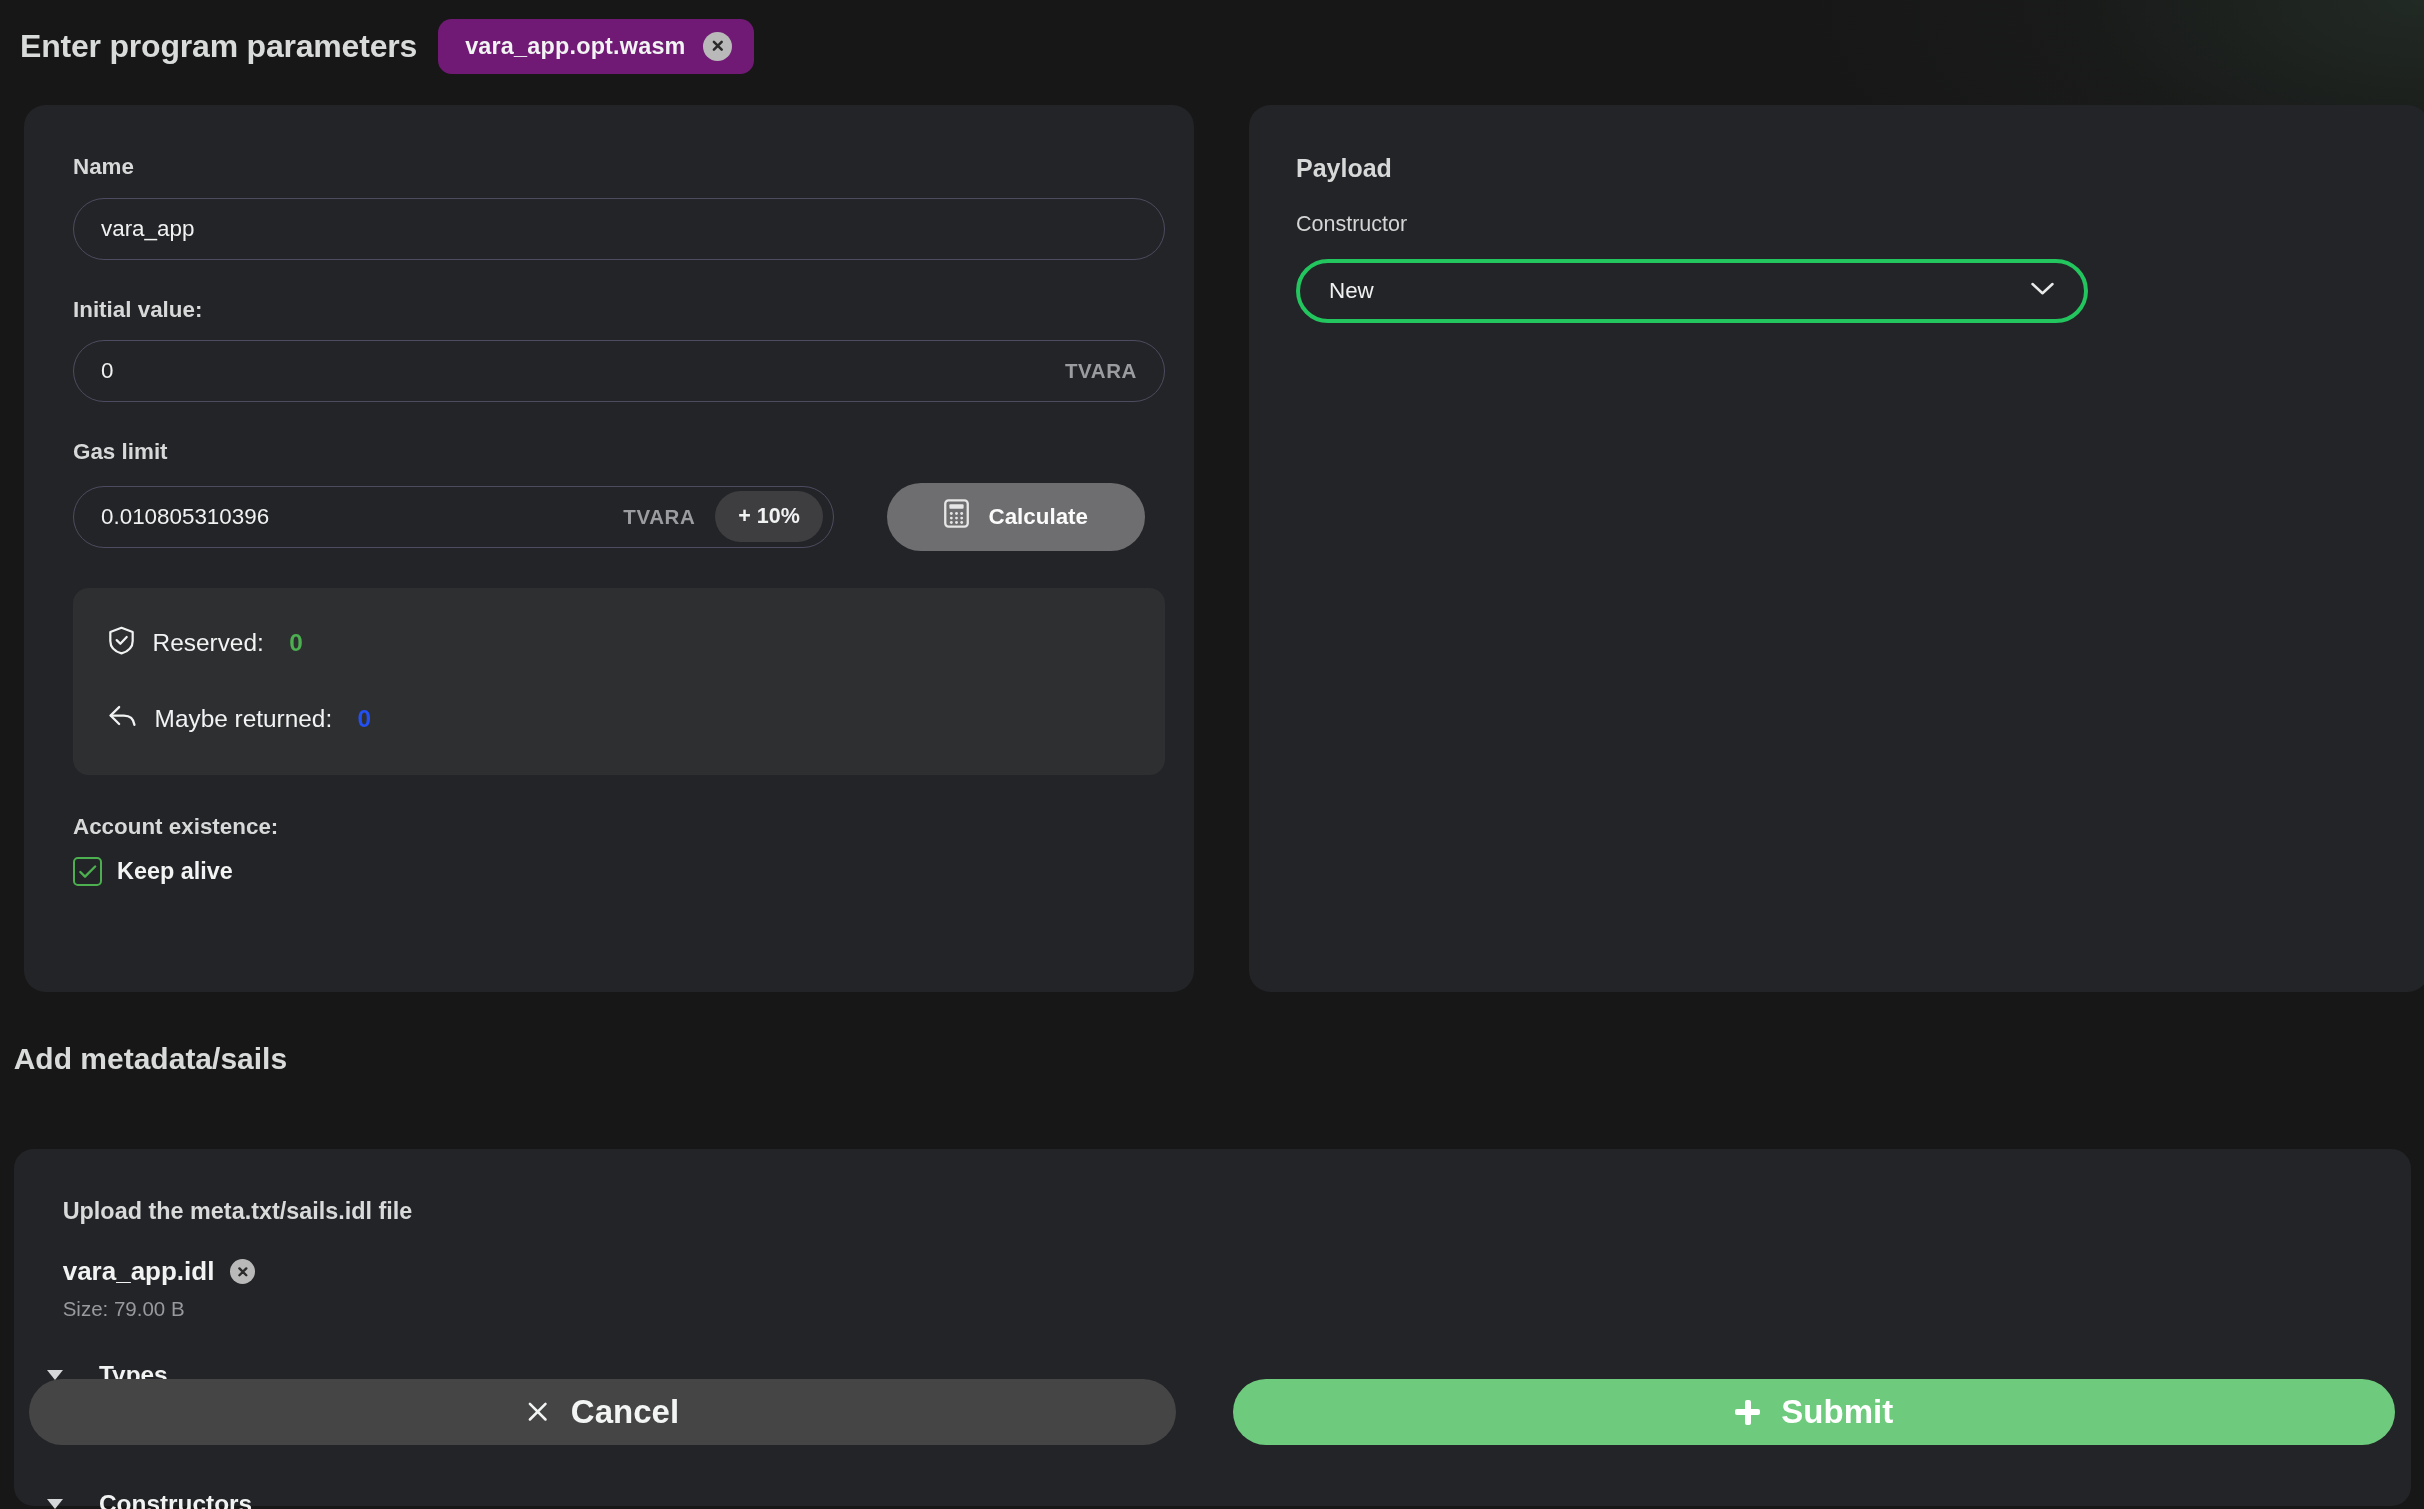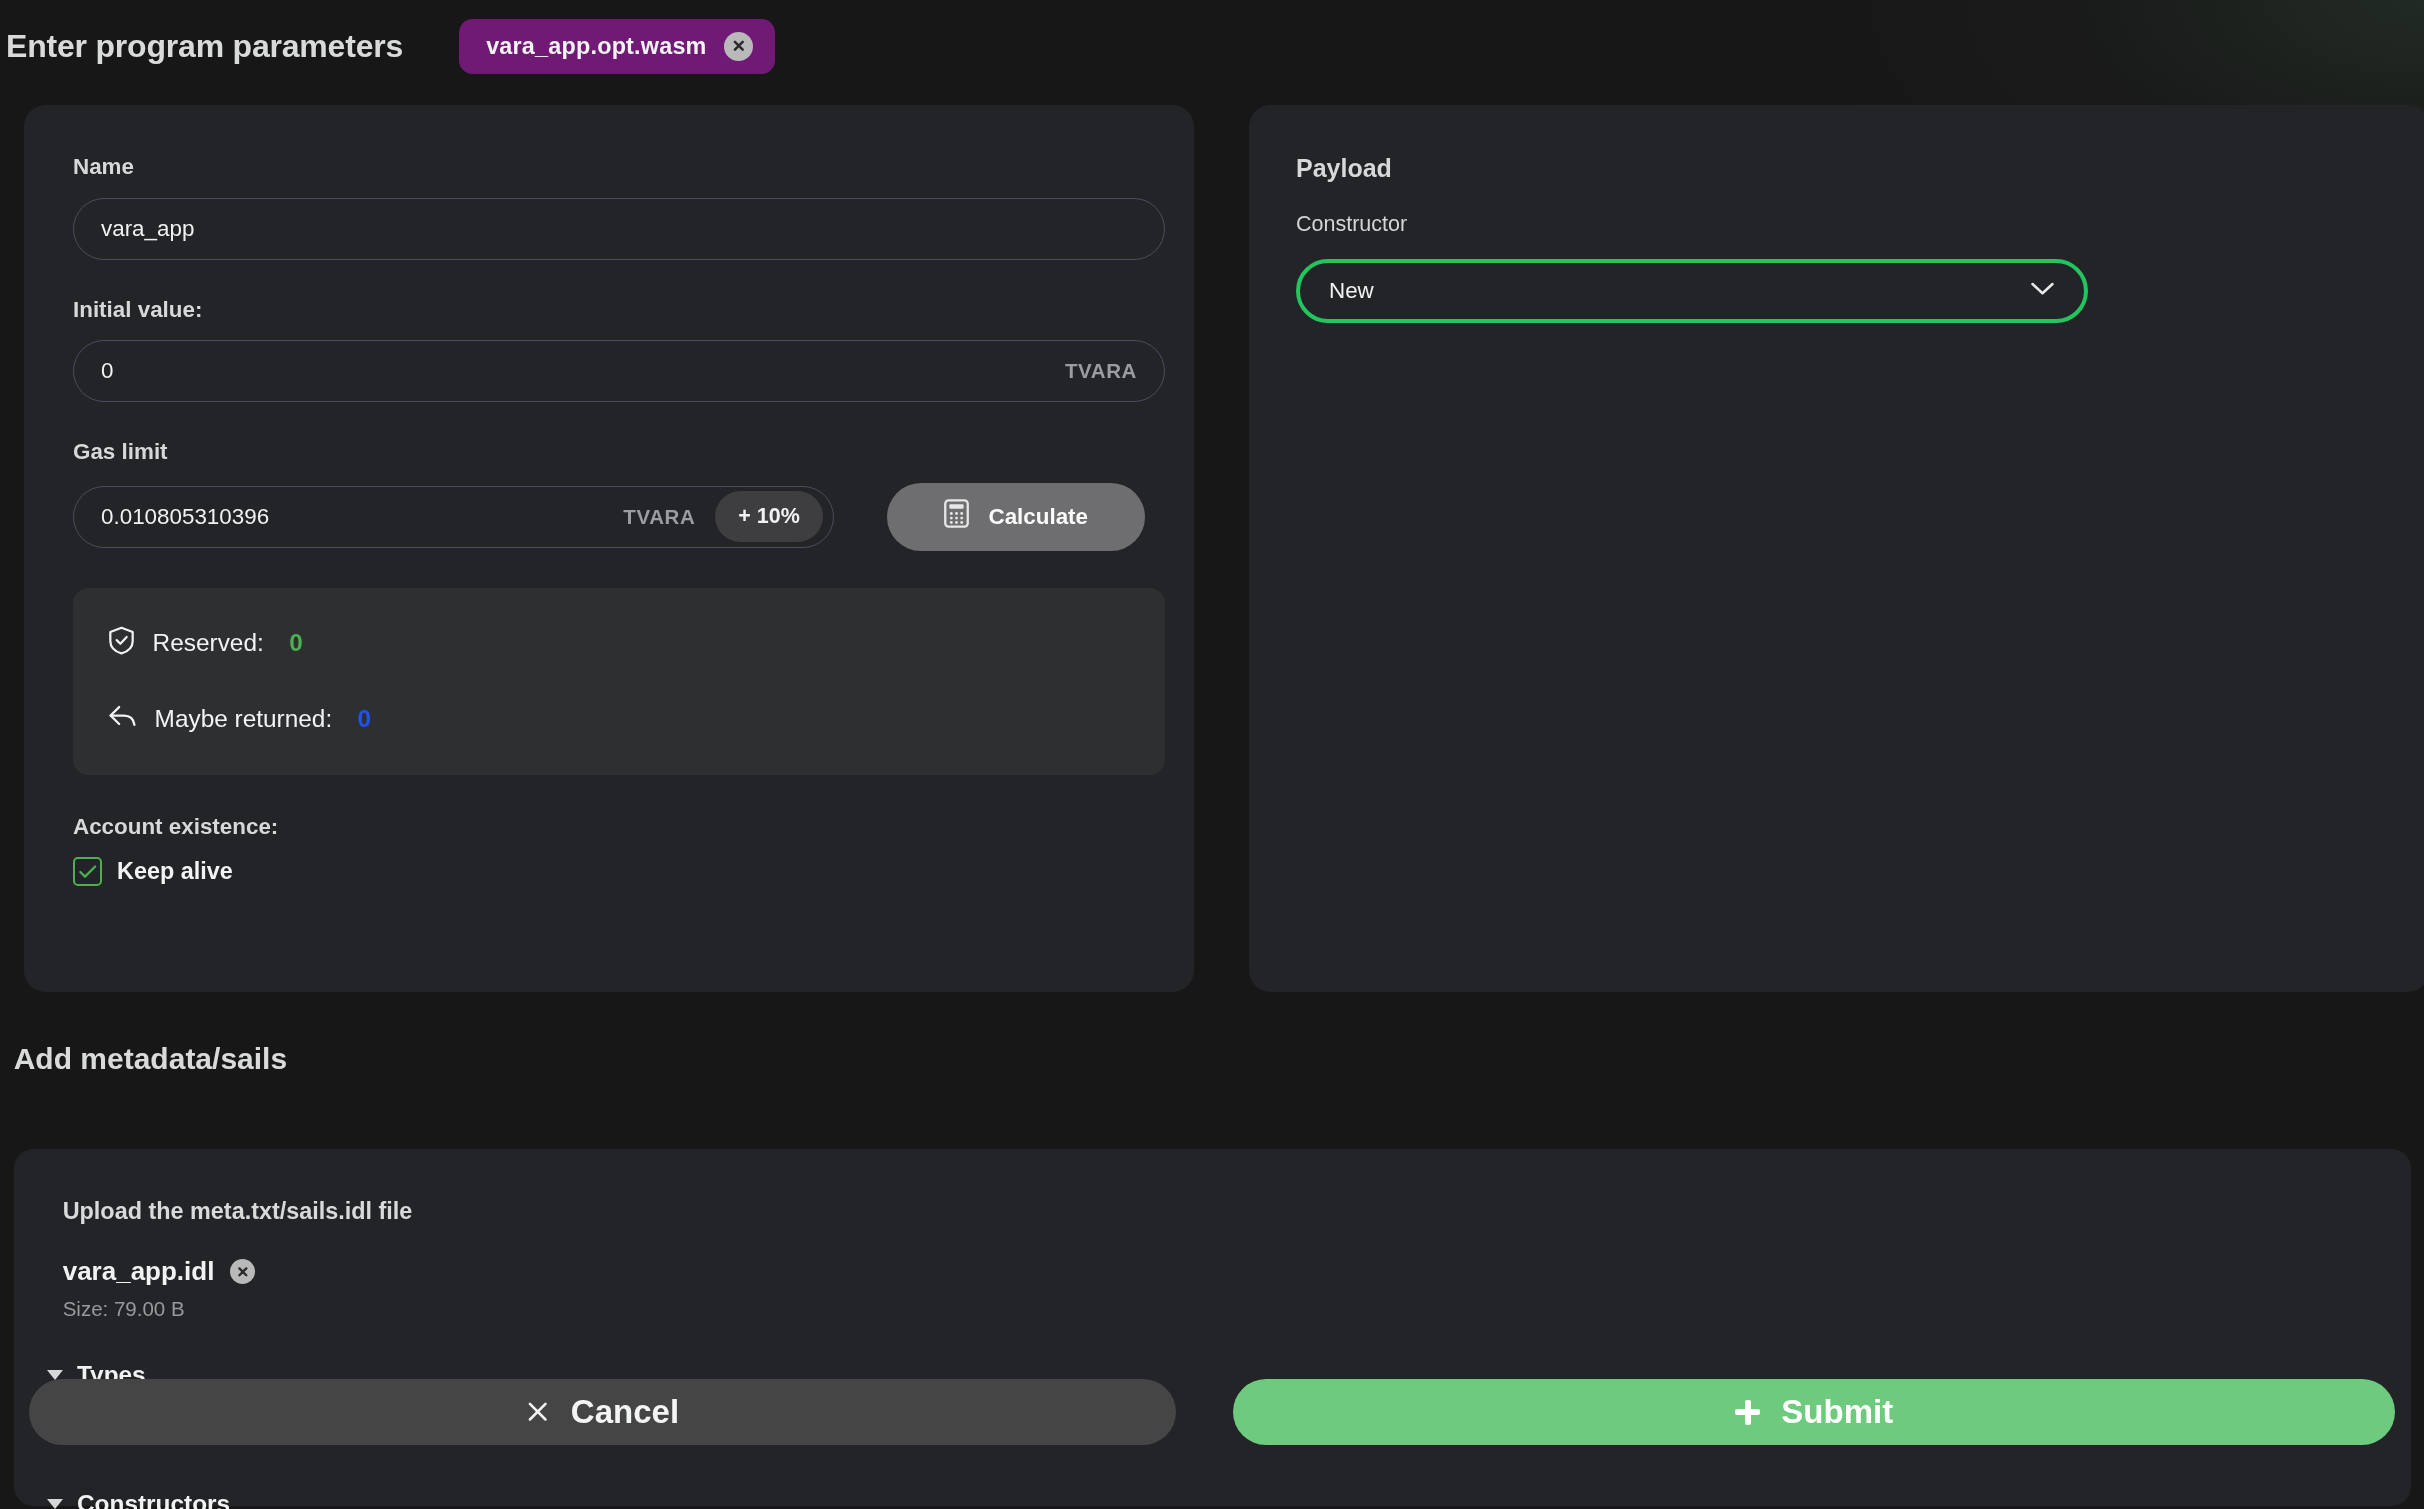--- a/index.html
+++ b/index.html
@@ -16,22 +16,22 @@
       radial-gradient(878px 410px at 100% 0%, rgba(72,110,84,0.22) 0%, rgba(40,55,45,0.10) 40%, rgba(23,23,23,0) 72%),
       #171717;
   }
 
   
   .header {
     position: absolute;
     left: 0; top: 0;
     width: 2424px; height: 92px;
     display: flex; align-items: center;
-    padding-left: 6px;
-    gap: 56px;
+    padding-left: 20px;
+    gap: 21px;
   }
   .page-title {
     font-size: 32px;
     font-weight: 700;
     color: #d9dbdb;
     letter-spacing: -0.2px;
   }
   .file-badge {
     display: inline-flex;
     align-items: center;
@@ -231,21 +231,21 @@
     display: flex; align-items: center; gap: 15.6px;
     margin-bottom: 9.8px;
   }
   .meta-file-name {
     font-size: 26px; font-weight: 700; color: #f1f2f2;
   }
   .meta-size { font-size: 20.5px; color: #98999c; }
 
   .collapse-row {
     position: absolute;
-    display: flex; align-items: center; gap: 14px;
+    display: flex; align-items: center; gap: 36px;
     cursor: pointer;
   }
   .collapse-row.types { left: 47px; top: 1361px; }
   .collapse-row.constructors { left: 47px; top: 1490px; }
   .caret {
     width: 0; height: 0;
     border-left: 8.8px solid transparent;
     border-right: 8.8px solid transparent;
     border-top: 10.7px solid #d6d7d8;
     flex: none;

